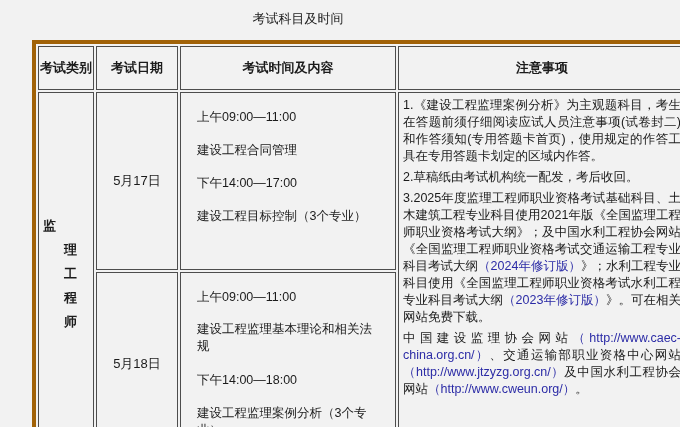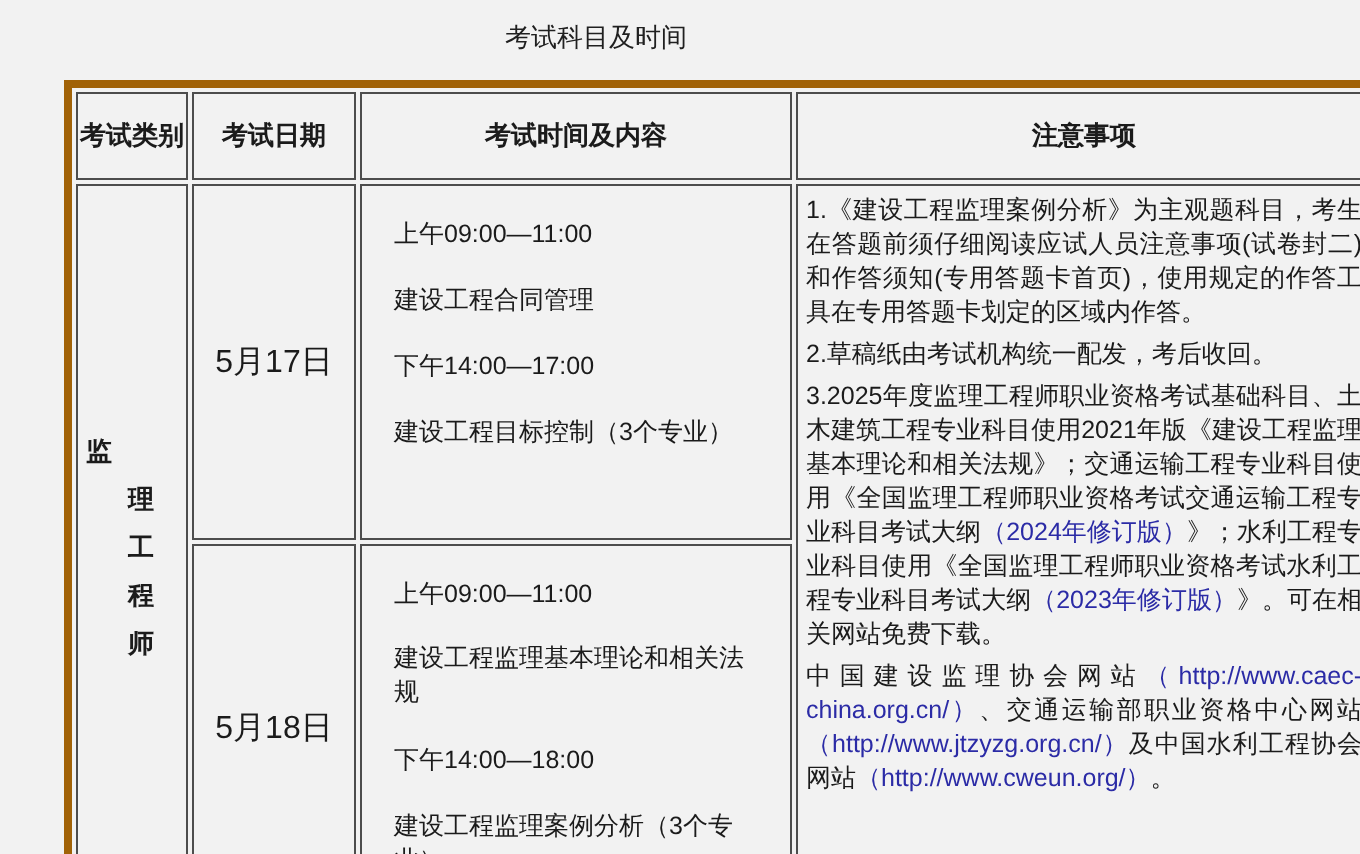--- a/index.html
+++ b/index.html
@@ -33,21 +33,21 @@
   col.c1{width:56px}
   col.c2{width:82px}
   col.c3{width:216px}
   col.c4{width:288px}
 
   td.category-cell{vertical-align:middle;}
   .cat-stack{padding-left:4px;line-height:24px;font-weight:bold;font-size:13px;}
   .cat-stack span{display:block;}
   .cat-stack span + span{margin-left:21px;}
 
-  td.date-cell{text-align:center;vertical-align:middle;font-size:16px;}
+  td.date-cell{text-align:center;vertical-align:middle;font-size:13px;}
 
   td.content-cell{vertical-align:top;padding:0 8px;}
   .content-cell p{margin:16px;line-height:17px;font-size:12.5px;}
   .r1-time-am{margin-top:32px;}
   .r1-subj-am{margin-top:13px;}
   .r1-time-pm{margin-top:33px;margin-left:124px;}
   .r1-subj-pm{margin-top:13px;}
   .r2-time-am{margin-top:22px;}
   .r2-subj-am{margin-top:11px;font-family:Liberation Mono, monospace;}
   .r2-time-pm{margin-top:31px;}
@@ -96,21 +96,21 @@
     <td class="date-cell">5月17日</td>
     <td class="content-cell">
       <p class="r1-time-am">上午09:00—11:00</p>
       <p class="r1-subj-am">建设工程合同管理</p>
       <p class="r1-time-pm">下午14:00—17:00</p>
       <p class="r1-subj-pm">建设工程目标控制（3个专业）</p>
     </td>
     <td class="notes-cell" rowspan="2">
       <p class="note-1"><span>1.《建设工程监理案例分析》为主观题科目，考生在答题前须仔细阅读应试人员注意事项(试卷封二)和作答须知(专用答题卡首页)，</span><span class="emphasis">使用规定的作答工具在专用答题卡划定的区域内作答。</span></p>
       <p class="note-2">2.草稿纸由考试机构统一配发，考后收回。</p>
-      <p class="note-3"><span>3.2025年度监理工程师职业资格考试基础科目、土木建筑工程专业科目使用2021年版《建设工程监理基本理论和相关法规》；交通运输工程专业科目使用《全国监理工程师职业资格考试交通运输工程专业科目考试大纲</span><span class="link">（2024年修订版）</span><span>》；水利工程专业科目使用《全国监理工程师职业资格考试水利工程专业科目考试大纲</span><span class="link">（2023年修订版）</span><span>》。可在相关网站免费下载。</span></p>
+      <p class="note-3"><span>3.2025年度监理工程师职业资格考试基础科目、土木建筑工程专业科目使用2021年版《全国监理工程师职业资格考试大纲》；及中国水利工程协会网站《全国监理工程师职业资格考试交通运输工程专业科目考试大纲</span><span class="link">（2024年修订版）</span><span>》；水利工程专业科目使用《全国监理工程师职业资格考试水利工程专业科目考试大纲</span><span class="link">（2023年修订版）</span><span>》。可在相关网站免费下载。</span></p>
       <p class="note-4"><span>中国建设监理协会网站</span><span class="link">（http://www.caec-china.org.cn/）</span><span>、交通运输部职业资格中心网站</span><span class="link">（http://www.jtzyzg.org.cn/）</span><span>及中国水利工程协会网站</span><span class="link">（http://www.cweun.org/）</span><span>。</span></p>
     </td>
   </tr>
   <tr class="row2">
     <td class="date-cell">5月18日</td>
     <td class="content-cell">
       <p class="r2-time-am">上午09:00—11:00</p>
       <p class="r2-subj-am">建设工程监理基本理论和相关法规</p>
       <p class="r2-time-pm">下午14:00—18:00</p>
       <p class="r2-subj-pm">建设工程监理案例分析（3个专业）</p>

